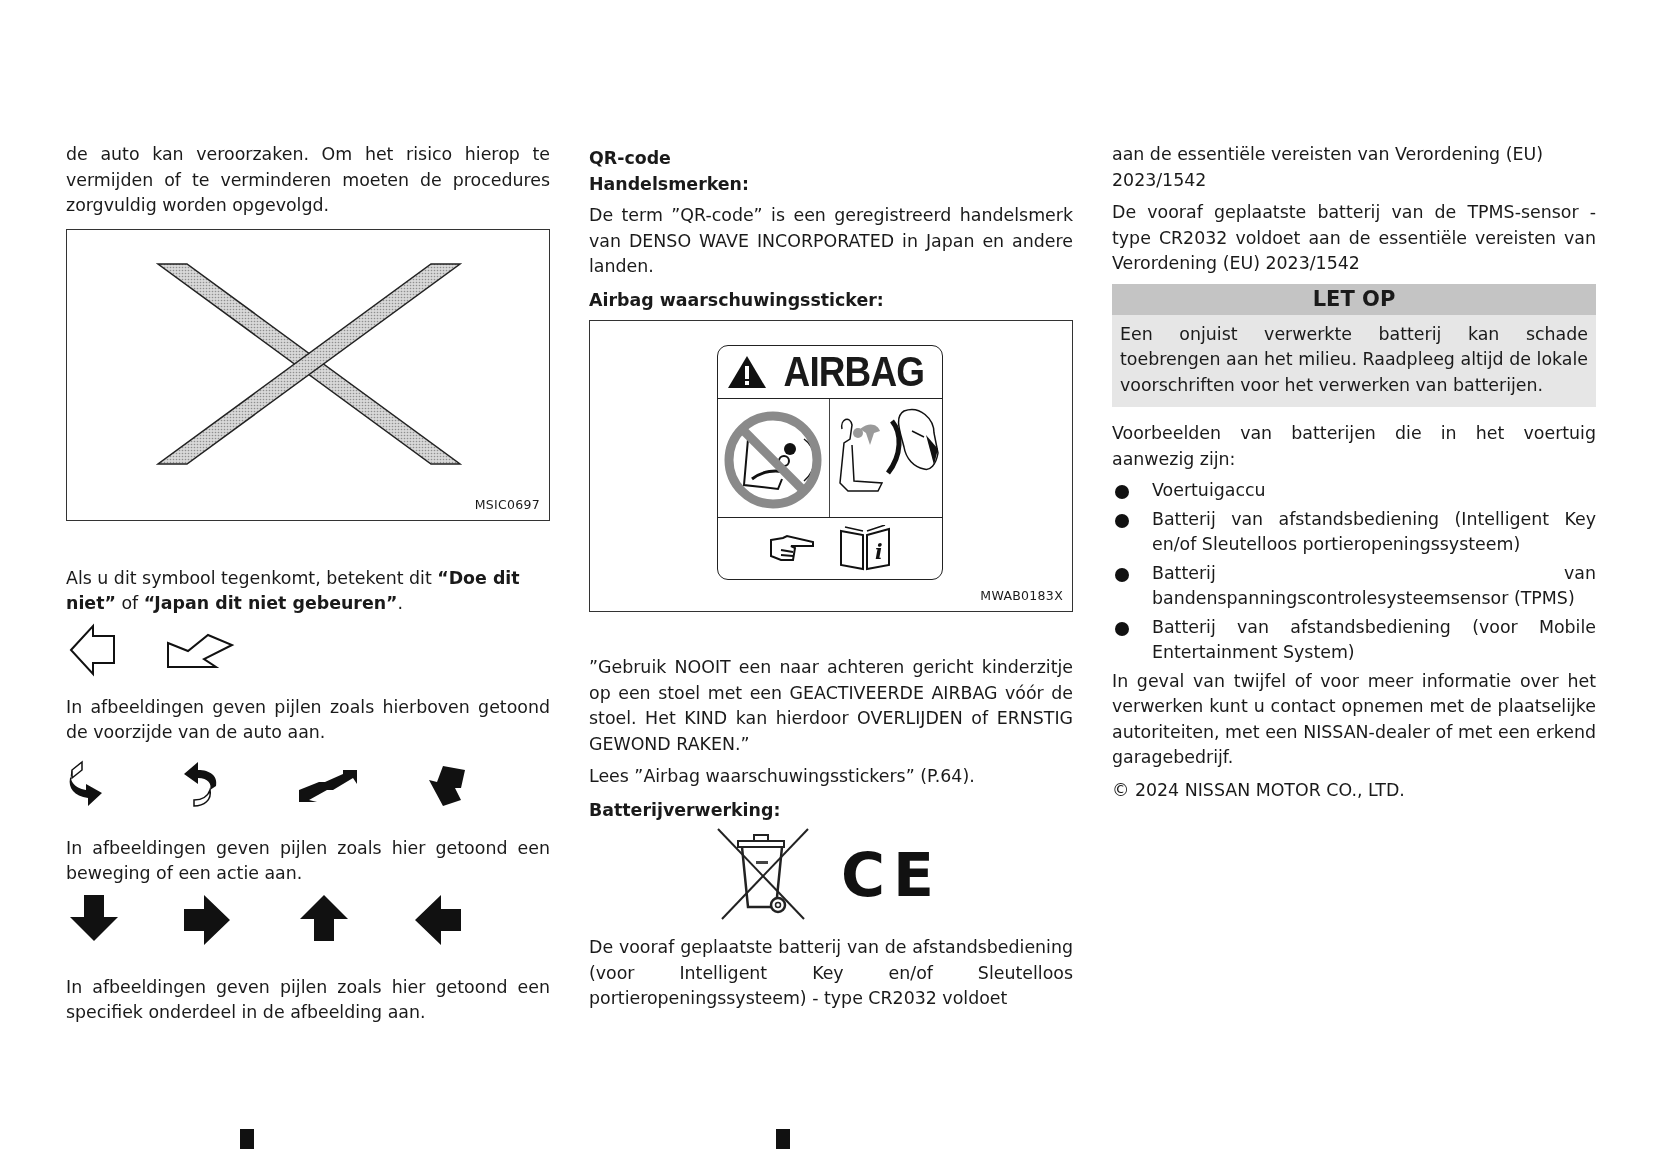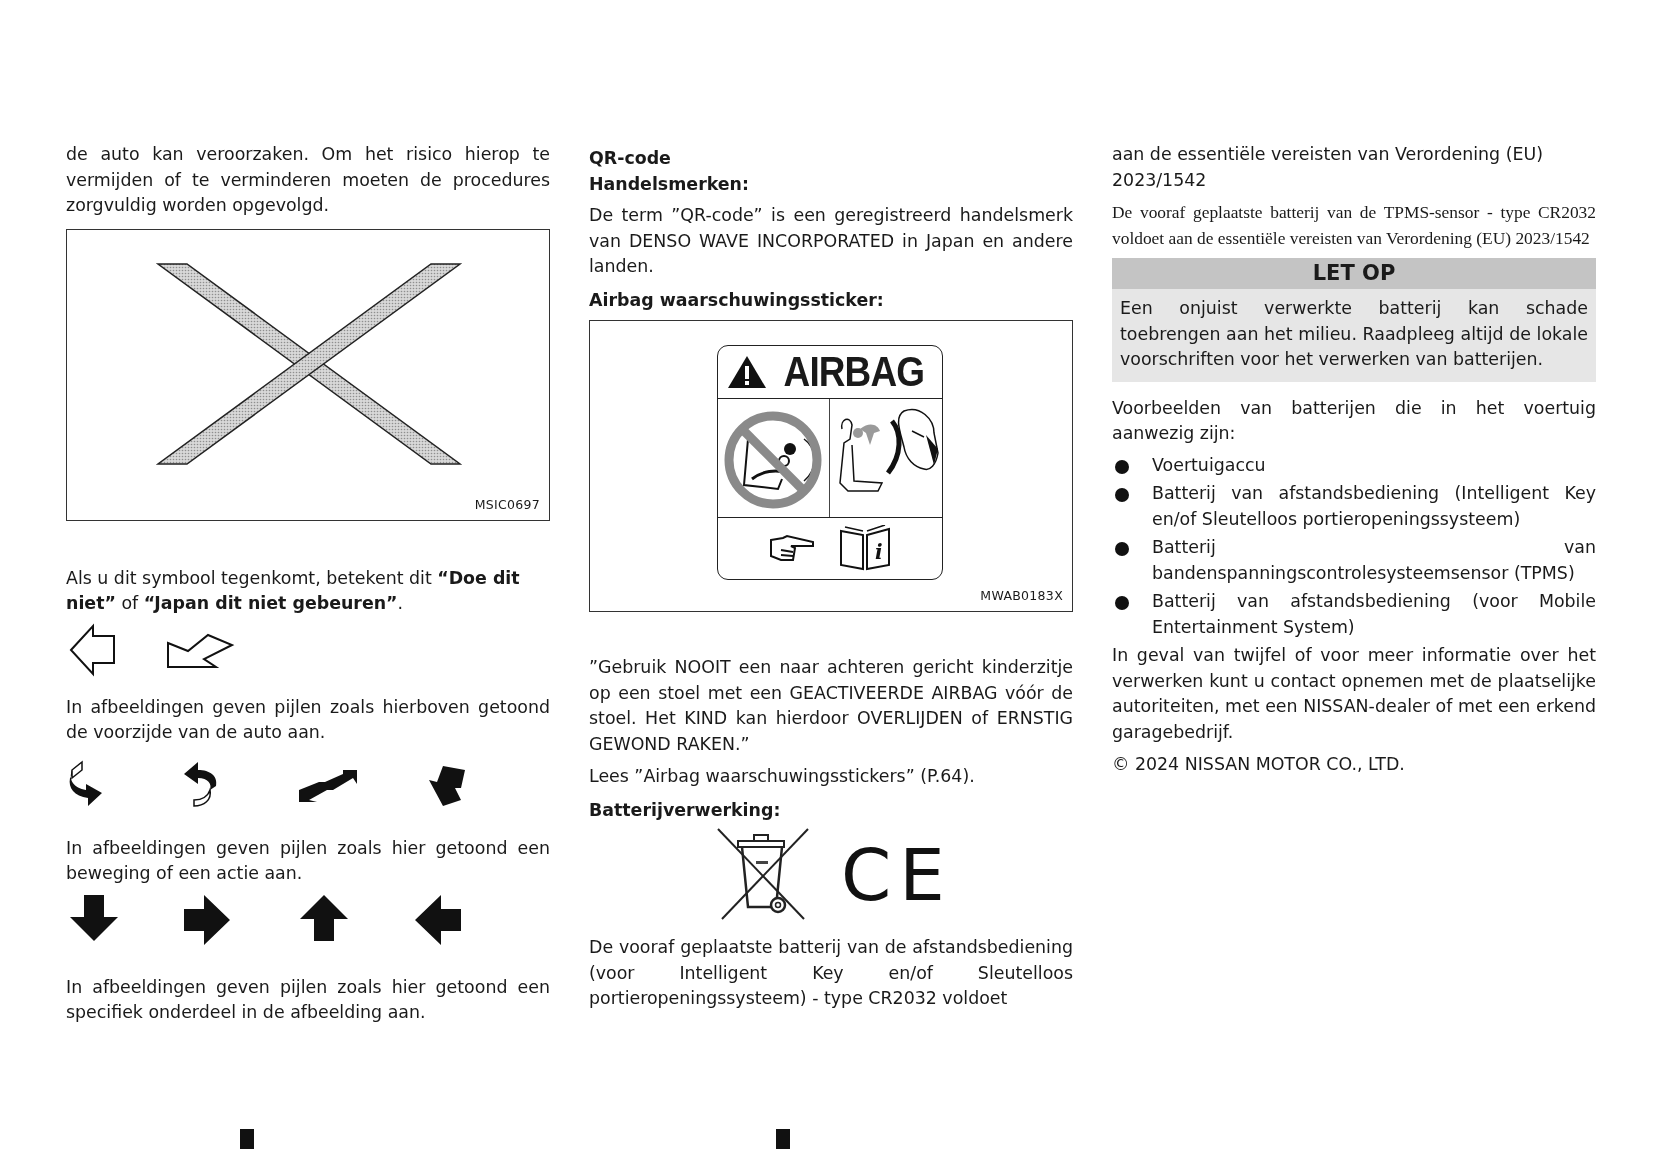--- a/index.html
+++ b/index.html
@@ -161,29 +161,29 @@
     <svg width="96" height="96" style="position:absolute; left:127px; top:0;" viewBox="0 0 96 96">
       <rect x="22" y="14" width="46" height="6" fill="none" stroke="#222" stroke-width="2"></rect>
       <rect x="38" y="8" width="14" height="6" fill="none" stroke="#222" stroke-width="2"></rect>
       <path d="M26,20 L32,80 L60,80 L66,20" fill="none" stroke="#222" stroke-width="2.5"></path>
       <rect x="40" y="34" width="12" height="3" fill="#444"></rect>
       <circle cx="62" cy="78" r="7" fill="#fff" stroke="#222" stroke-width="2.5"></circle>
       <circle cx="62" cy="78" r="2.5" fill="none" stroke="#222" stroke-width="1.5"></circle>
       <line x1="2" y1="2" x2="88" y2="92" stroke="#222" stroke-width="2"></line>
       <line x1="92" y1="2" x2="6" y2="92" stroke="#222" stroke-width="2"></line>
     </svg>
-    <span style="position:absolute; left:252px; top:0px; font-family:'DejaVu Sans', sans-serif; font-size:72px; line-height:96px; font-weight:normal; letter-spacing:8px; color:#111;">CE</span>
+    <span style="position:absolute; left:252px; top:0px; font-family:'DejaVu Sans', sans-serif; font-size:60px; line-height:96px; font-weight:bold; letter-spacing:8px; color:#111;">CE</span>
   </div>
 
   <p style="margin-top:10px;">De vooraf geplaatste batterij van de afstandsbediening (voor Intelligent Key en/of Sleutelloos portieropeningssysteem) - type CR2032 voldoet</p>
 </div>
 
 <div id="col3" class="col">
   <p style="text-align:left;">aan de essentiële vereisten van Verordening (EU) 2023/1542</p>
-  <p style="margin-top:7px;font-family:Liberation Serif, serif;">De vooraf geplaatste batterij van de TPMS-sensor - type CR2032 voldoet aan de essentiële vereisten van Verordening (EU) 2023/1542</p>
+  <p style="margin-top:7px;">De vooraf geplaatste batterij van de TPMS-sensor - type CR2032 voldoet aan de essentiële vereisten van Verordening (EU) 2023/1542</p>
 
   <div style="margin-top:7px;">
     <div class="caution-title">LET OP</div>
     <div class="caution-body">
       <p>Een onjuist verwerkte batterij kan schade toebrengen aan het milieu. Raadpleeg altijd de lokale voorschriften voor het verwerken van batterijen.</p>
     </div>
   </div>
 
   <p style="margin-top:14px;">Voorbeelden van batterijen die in het voertuig aanwezig zijn:</p>
 

